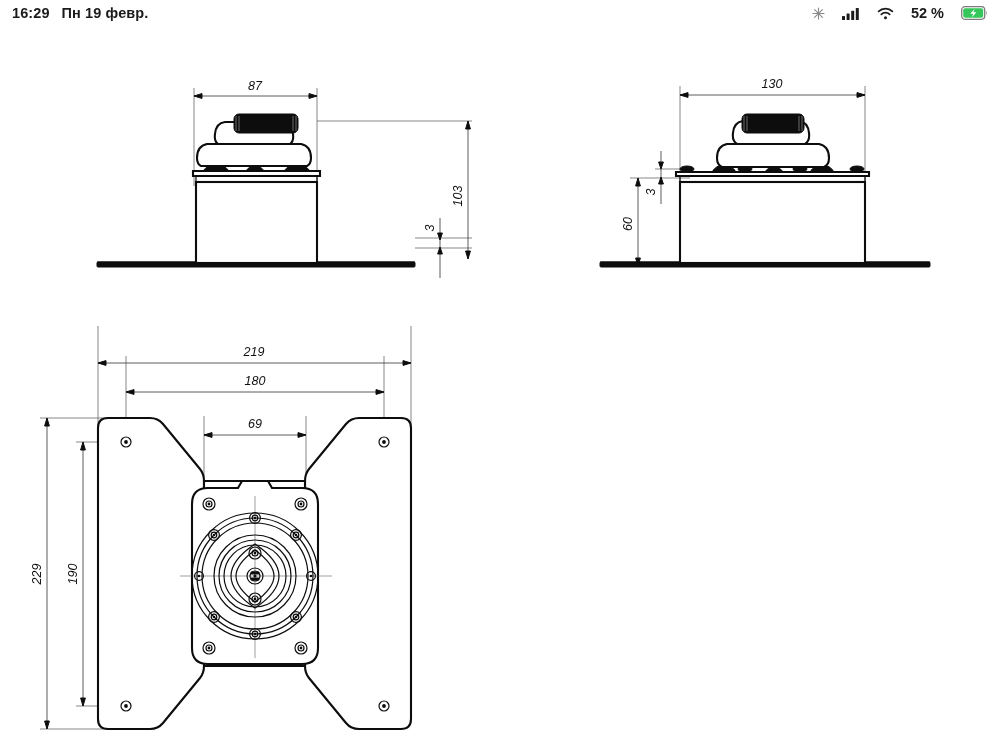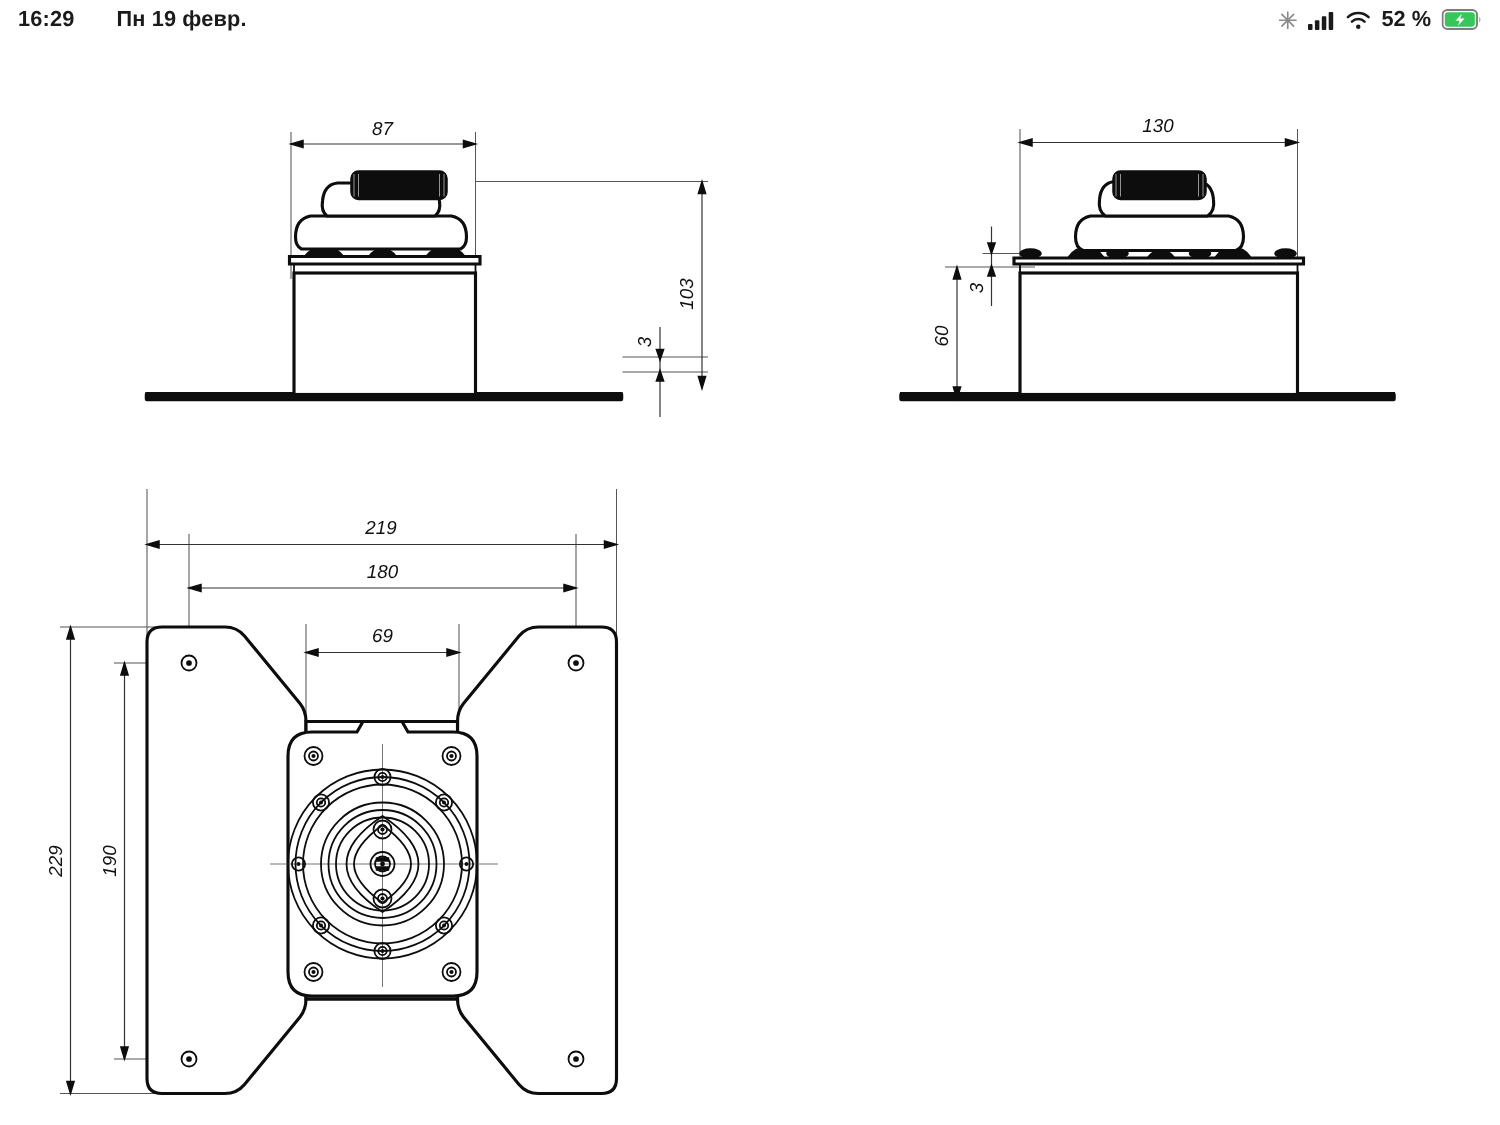--- a/index.html
+++ b/index.html
@@ -25,34 +25,34 @@
     background: #ffffff;
     display: flex;
     align-items: center;
     justify-content: space-between;
     padding: 0 12px;
     box-sizing: border-box;
   }
   #status-left {
     display: flex;
     align-items: center;
-    gap: 28px;
+    gap: 12px;
   }
   #status-left .clock,
   #status-left .date {
     font-size: 14.5px;
     font-weight: bold;
     color: #1b1b1b;
     letter-spacing: 0.1px;
     line-height: 1;
   }
   #status-right {
     display: flex;
     align-items: center;
-    gap: 7px;
+    gap: 17px;
   }
   #status-right .pct {
     font-size: 14.5px;
     font-weight: bold;
     color: #1b1b1b;
     line-height: 1;
   }
   .sb-icon { display: block; }
 
   

